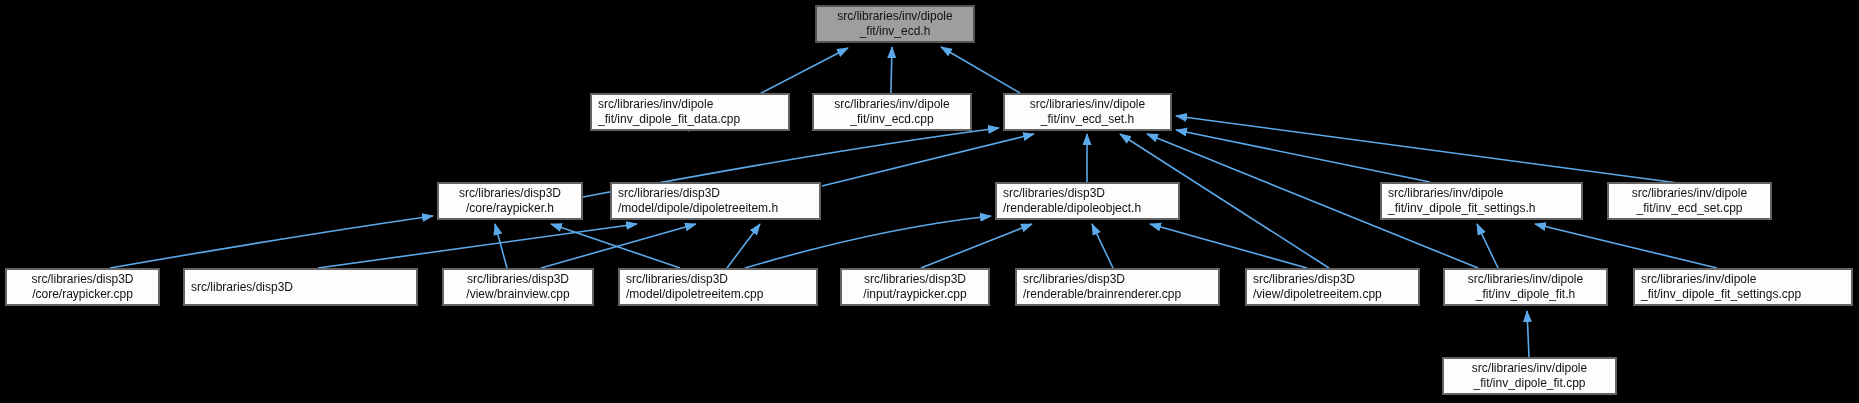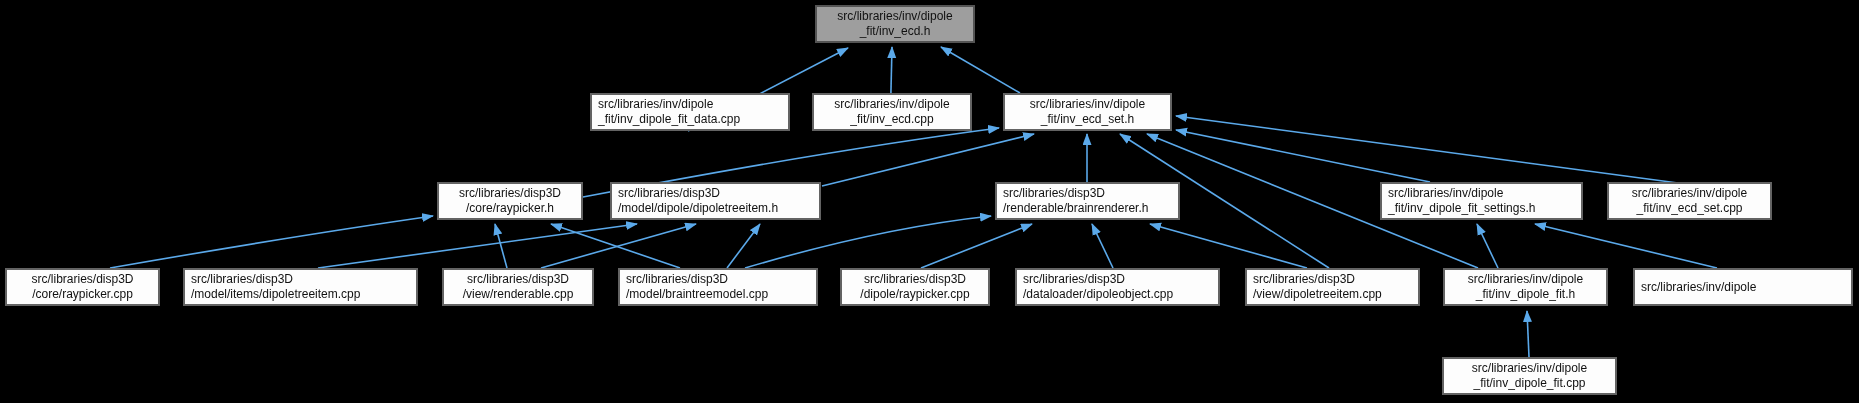--- a/index.html
+++ b/index.html
@@ -89,63 +89,63 @@
       <div class="node" style="left: 437px; top: 182px; width: 146px; text-align: center;">
         <div>src/libraries/disp3D</div>
         <div>/core/raypicker.h</div>
       </div>
       <div class="node" style="left: 610px; top: 182px; width: 211px; text-align: left;">
         <div>src/libraries/disp3D</div>
         <div>/model/dipole/dipoletreeitem.h</div>
       </div>
       <div class="node" style="left: 995px; top: 182px; width: 185px; text-align: left;">
         <div>src/libraries/disp3D</div>
-        <div>/renderable/brainrenderer.h</div>
+        <div>/renderable/dipoleobject.h</div>
       </div>
       <div class="node" style="left: 1380px; top: 182px; width: 203px; text-align: left;">
         <div>src/libraries/inv/dipole</div>
         <div>_fit/inv_dipole_fit_settings.h</div>
       </div>
       <div class="node" style="left: 1607px; top: 182px; width: 165px; text-align: center;">
         <div>src/libraries/inv/dipole</div>
         <div>_fit/inv_ecd_set.cpp</div>
       </div>
       <div class="node" style="left: 5px; top: 268px; width: 155px; text-align: center;">
         <div>src/libraries/disp3D</div>
         <div>/core/raypicker.cpp</div>
       </div>
       <div class="node" style="left: 183px; top: 268px; width: 235px; text-align: left;">
         <div>src/libraries/disp3D</div>
-        <div>/model/items/dipoletreeitem.cpp</div>
       </div>
       <div class="node" style="left: 442px; top: 268px; width: 152px; text-align: center;">
         <div>src/libraries/disp3D</div>
-        <div>/view/renderable.cpp</div>
+        <div>/view/brainview.cpp</div>
       </div>
       <div class="node" style="left: 618px; top: 268px; width: 200px; text-align: left;">
         <div>src/libraries/disp3D</div>
-        <div>/model/braintreemodel.cpp</div>
+        <div>/model/dipoletreeitem.cpp</div>
       </div>
       <div class="node" style="left: 840px; top: 268px; width: 150px; text-align: center;">
         <div>src/libraries/disp3D</div>
-        <div>/dipole/raypicker.cpp</div>
+        <div>/input/raypicker.cpp</div>
       </div>
       <div class="node" style="left: 1015px; top: 268px; width: 205px; text-align: left;">
         <div>src/libraries/disp3D</div>
-        <div>/dataloader/dipoleobject.cpp</div>
+        <div>/renderable/brainrenderer.cpp</div>
       </div>
       <div class="node" style="left: 1245px; top: 268px; width: 175px; text-align: left;">
         <div>src/libraries/disp3D</div>
         <div>/view/dipoletreeitem.cpp</div>
       </div>
       <div class="node" style="left: 1443px; top: 268px; width: 165px; text-align: center;">
         <div>src/libraries/inv/dipole</div>
         <div>_fit/inv_dipole_fit.h</div>
       </div>
       <div class="node" style="left: 1633px; top: 268px; width: 220px; text-align: left;">
         <div>src/libraries/inv/dipole</div>
+        <div>_fit/inv_dipole_fit_settings.cpp</div>
       </div>
       <div class="node" style="left: 1442px; top: 357px; width: 175px; text-align: center;">
         <div>src/libraries/inv/dipole</div>
         <div>_fit/inv_dipole_fit.cpp</div>
       </div>
     </div>
 </div>
 
 </body></html>

